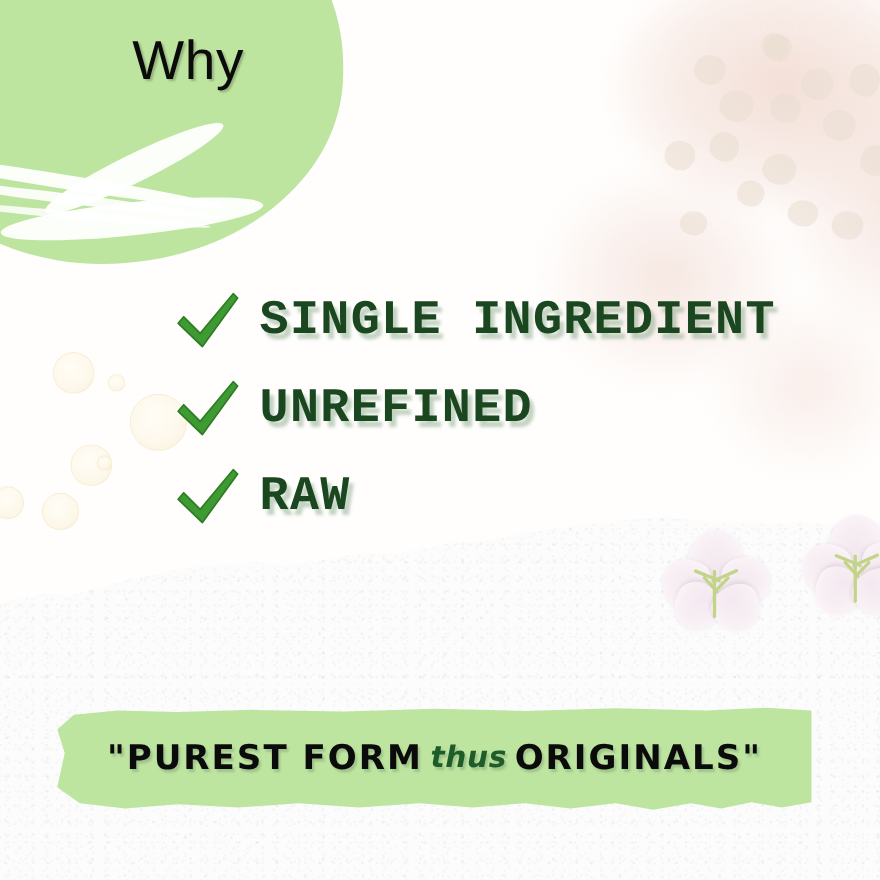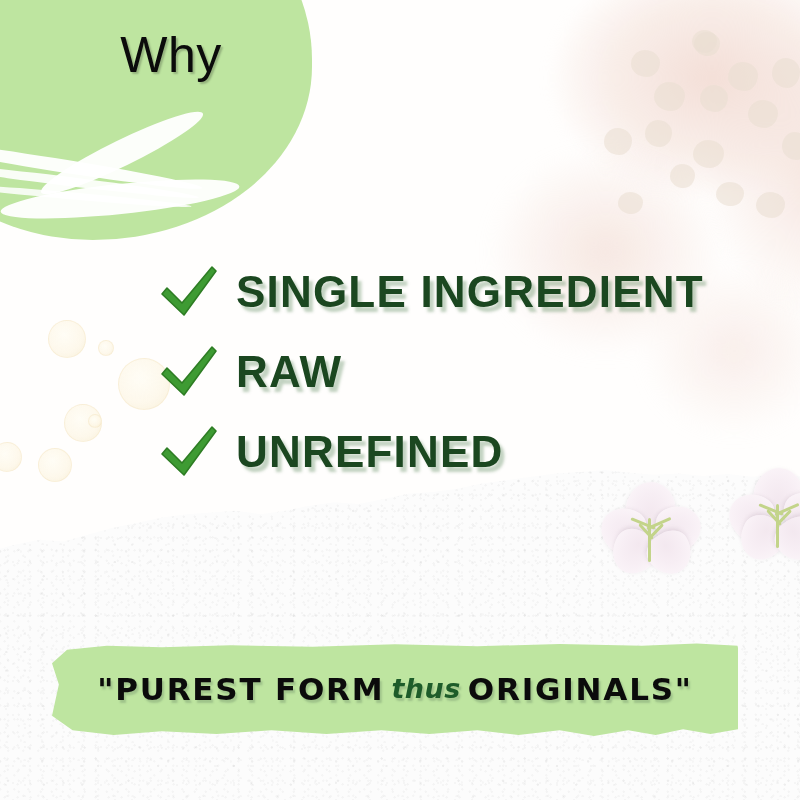--- a/index.html
+++ b/index.html
@@ -133,21 +133,21 @@
     width: 600px;
   }
   .check-row {
     display: flex;
     align-items: center;
     height: 80px;
     gap: 16px;
   }
   .check-icon { width: 62px; height: 58px; flex: 0 0 auto; }
   .check-label {
-    font-family: Liberation Sans, sans-serif;
+    font-family: Liberation Mono, monospace;
     font-weight: 700;
     font-size: 44px;
     letter-spacing: 1.2px;
     color: #1b4720;
     text-shadow: 4px 5px 3px rgba(110,150,110,0.42);
     white-space: nowrap;
   }
 
   
   .flower { position: absolute; }
@@ -271,30 +271,30 @@
       </span>
       <span class="check-label">SINGLE INGREDIENT</span>
     </div>
 
     <div class="check-row">
       <span class="check-icon">
         <svg viewBox="0 0 62 58" width="62" height="58" aria-hidden="true">
           <path d="M4 31 L9 25 L24 40 L54 4 L58 8 L26 52 Z" fill="#3E9B33" stroke="#2E7D24" stroke-width="1.6" stroke-linejoin="round"></path>
         </svg>
       </span>
-      <span class="check-label">RAW</span>
+      <span class="check-label">UNREFINED</span>
     </div>
 
     <div class="check-row">
       <span class="check-icon">
         <svg viewBox="0 0 62 58" width="62" height="58" aria-hidden="true">
           <path d="M4 31 L9 25 L24 40 L54 4 L58 8 L26 52 Z" fill="#3E9B33" stroke="#2E7D24" stroke-width="1.6" stroke-linejoin="round"></path>
         </svg>
       </span>
-      <span class="check-label">UNREFINED</span>
+      <span class="check-label">RAW</span>
     </div>
 
   </div>
 
   <div class="flower" style="left:600px;top:482px;width:104px;height:96px;">
     <div class="petal" style="left:26px;top:0px;width:50px;height:46px;transform:rotate(4deg);"></div>
     <div class="petal" style="left:0px;top:26px;width:46px;height:44px;transform:rotate(-58deg);"></div>
     <div class="petal" style="left:56px;top:24px;width:46px;height:44px;transform:rotate(62deg);"></div>
     <div class="petal" style="left:12px;top:48px;width:44px;height:44px;transform:rotate(-148deg);"></div>
     <div class="petal" style="left:48px;top:50px;width:44px;height:42px;transform:rotate(150deg);"></div>

